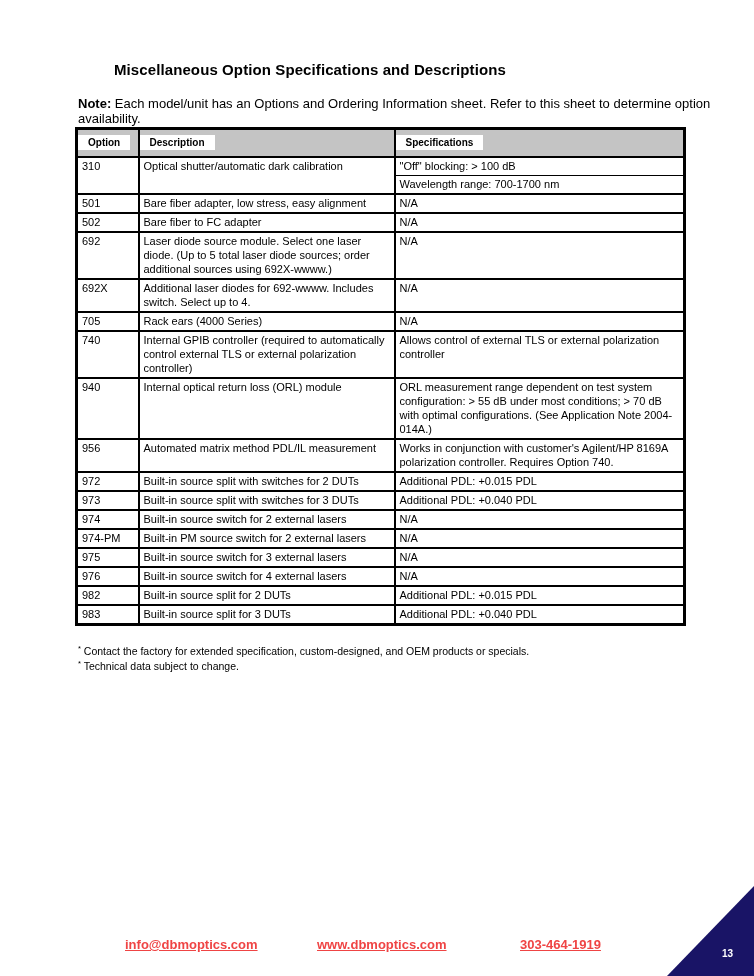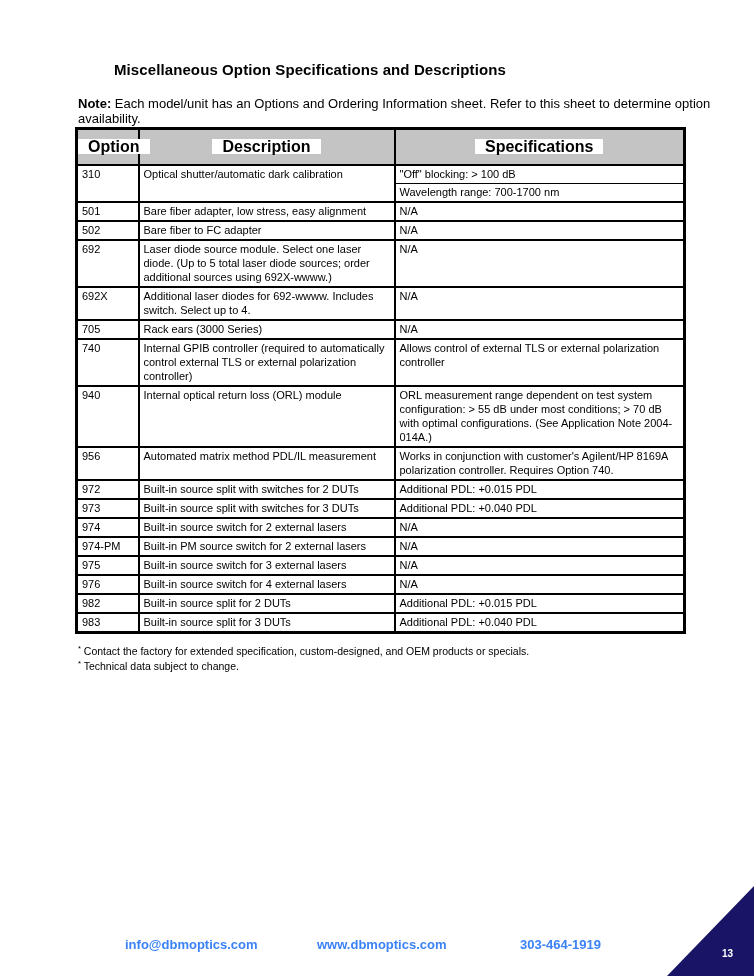--- a/index.html
+++ b/index.html
@@ -44,24 +44,24 @@
   }
   table.options, table.options th, table.options td {
     border: 2px solid #000;
   }
   table.options { border-width: 3px; }
   col.c-option { width: 62px; }
   col.c-desc   { width: 256px; }
   col.c-spec   { width: 290px; }
   th {
     background: #c4c4c4;
-    font-size: 16px;
-    font-weight: bold;
-    text-align: center;
-    height: 36px;
+    font-size: 10px;
+    font-weight: bold;
+    text-align: left;
+    height: 28px;
     padding: 1px 0;
   }
   th .hdr-label {
     background: #ffffff;
     display: inline-block;
     padding: 0 10px;
     line-height: 15px;
   }
   td {
     vertical-align: top;
@@ -81,21 +81,22 @@
   .footnote sup {
     font-size: 7.5px;
     vertical-align: super;
     line-height: 0;
   }
   .footer-item {
     position: absolute;
     top: 937px;
     font-size: 13px;
     font-weight: bold;
-    color: #3b82f6;
+    color: #ef4444;
+    text-decoration: underline;
   }
   .footer-email   { left: 125px; }
   .footer-website { left: 317px; }
   .footer-phone   { left: 520px; }
   .corner-triangle {
     position: absolute;
     right: 0;
     bottom: 0;
     width: 87px;
     height: 90px;
@@ -171,21 +172,21 @@
     <tr>
       <td class="col-option">692X</td>
       <td class="col-desc">Additional laser diodes for 692-wwww. Includes switch.  Select up to 4.</td>
       <td class="col-spec">
               <div class="spec-line">N/A</div>
             </td>
     </tr>
 
     <tr>
       <td class="col-option">705</td>
-      <td class="col-desc">Rack ears (3000 Series)</td>
+      <td class="col-desc">Rack ears (4000 Series)</td>
       <td class="col-spec">
               <div class="spec-line">N/A</div>
             </td>
     </tr>
 
     <tr>
       <td class="col-option">740</td>
       <td class="col-desc">Internal GPIB controller (required to automatically control external TLS or external polarization controller)</td>
       <td class="col-spec">
               <div class="spec-line">Allows control of external TLS or external polarization controller</div>

